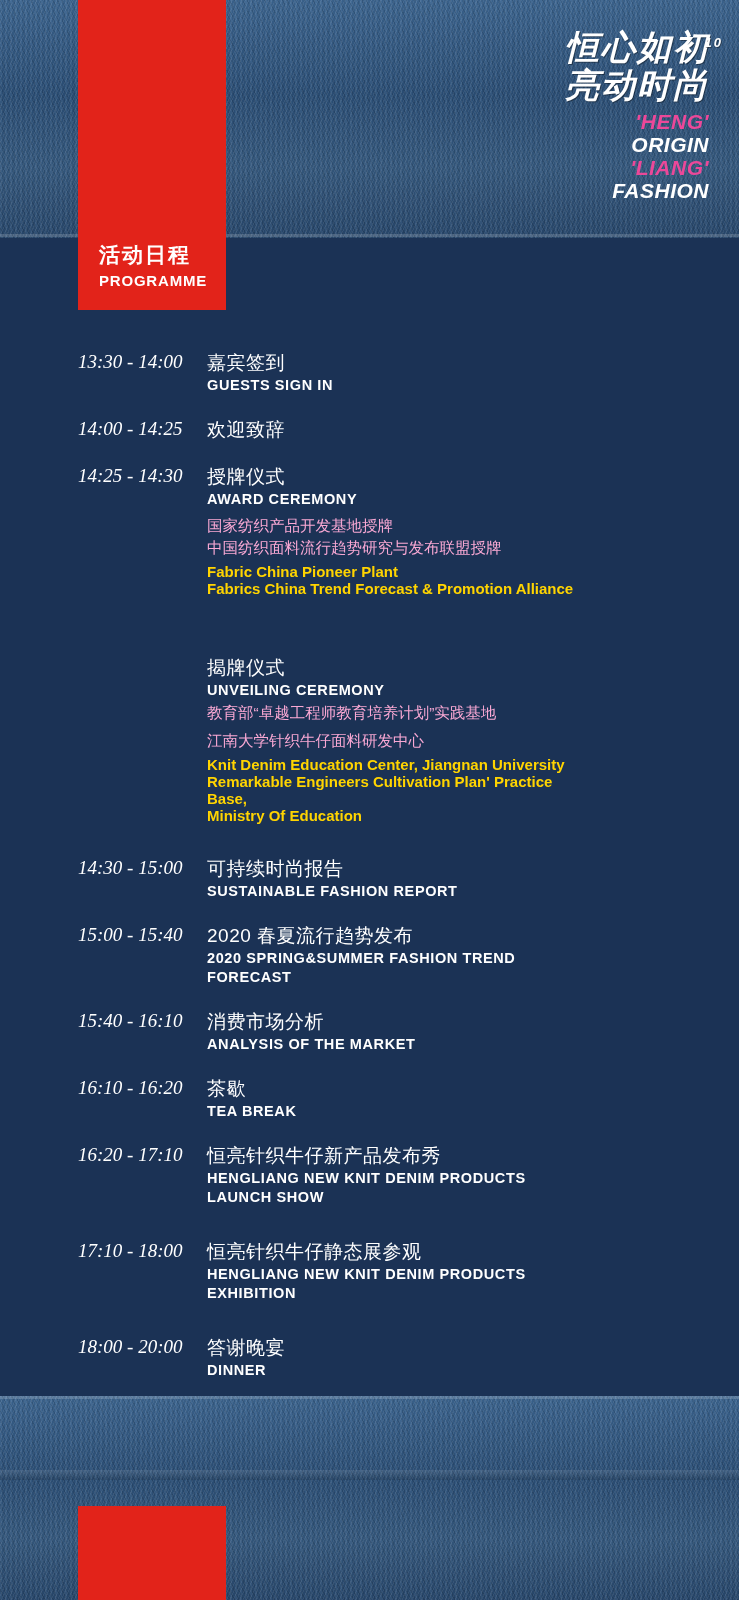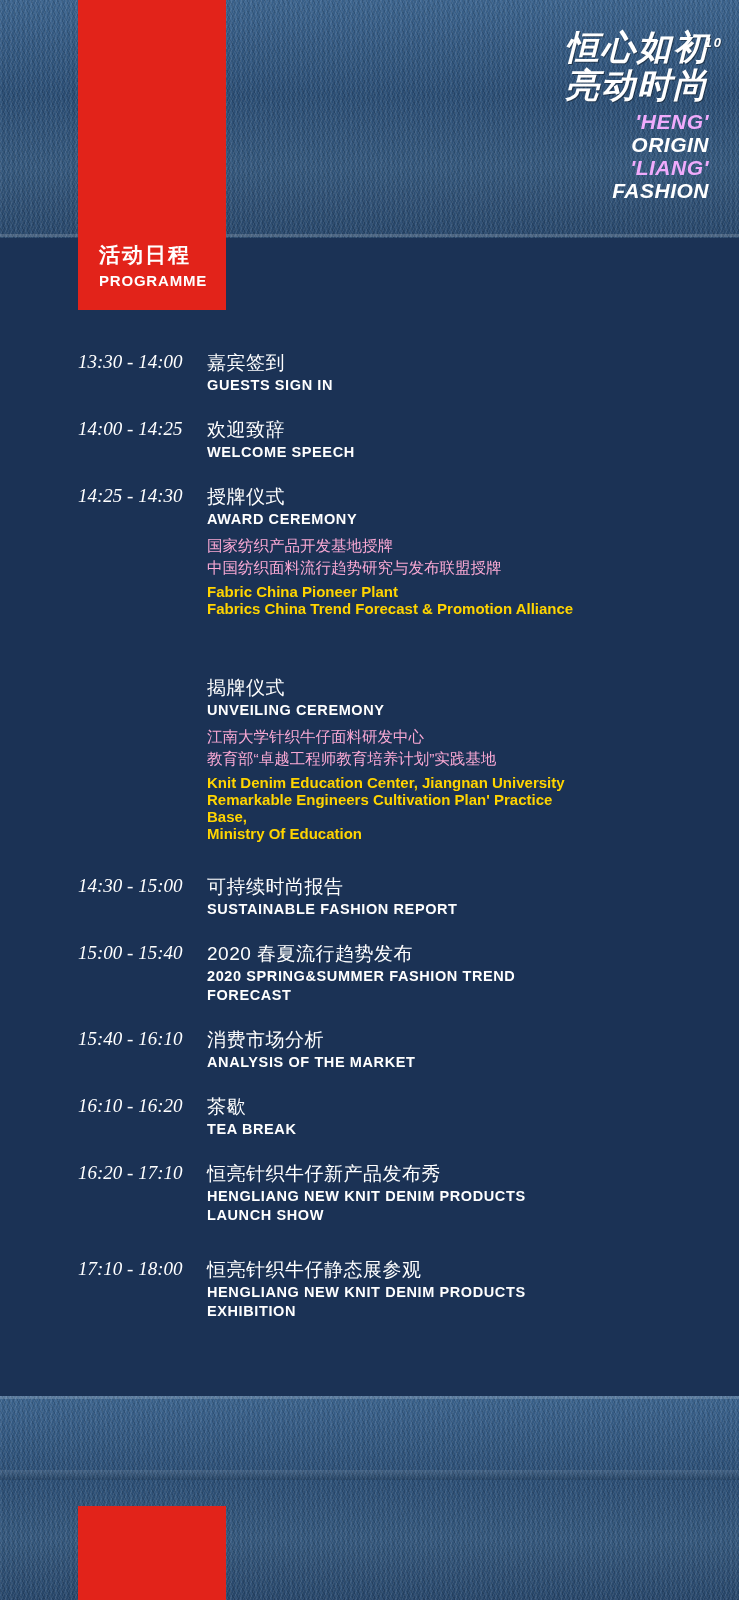--- a/index.html
+++ b/index.html
@@ -111,21 +111,21 @@
   }
   .logo-en {
     margin-top: 6px;
     font-style: italic;
     font-weight: 700;
     font-size: 21px;
     line-height: 23px;
     letter-spacing: 0.5px;
     text-align: right;
   }
-  .logo-en .y { color: #f0abfc; }
+  .logo-en .y { color: #ec4899; }
   .logo-en .w { color: #ffffff; }
 
   
   .schedule {
     position: absolute;
     left: 0;
     top: 350px;
     width: 590px;
     z-index: 4;
   }
@@ -218,21 +218,20 @@
         <div class="time">13:30 - 14:00</div>
         <div class="detail">
           <div class="t-cn">嘉宾签到</div>
           <div class="t-en" style="white-space: pre-line;">GUESTS SIGN IN</div>
         </div>
       </div>
       <div class="row">
         <div class="time">14:00 - 14:25</div>
         <div class="detail">
           <div class="t-cn">欢迎致辞</div>
-          <div class="t-en" style="white-space: pre-line;">WELCOME SPEECH</div>
         </div>
       </div>
       <div class="row">
         <div class="time">14:25 - 14:30</div>
         <div class="detail">
           <div class="t-cn">授牌仪式</div>
           <div class="t-en" style="white-space: pre-line;">AWARD CEREMONY</div>
           <div class="sub-block">
             <div class="sub-cn" style="margin-top: 6px;">国家纺织产品开发基地授牌</div>
             <div class="sub-cn" style="margin-top: 0px;">中国纺织面料流行趋势研究与发布联盟授牌</div>
@@ -243,22 +242,22 @@
           </div>
         </div>
       </div>
       <div class="gap"></div>
       <div class="row">
         <div class="time"></div>
         <div class="detail">
           <div class="t-cn">揭牌仪式</div>
           <div class="t-en" style="white-space: pre-line;">UNVEILING CEREMONY</div>
           <div class="sub-block">
+            <div class="sub-cn" style="margin-top: 0px;">教育部“卓越工程师教育培养计划”实践基地</div>
             <div class="sub-cn" style="margin-top: 6px;">江南大学针织牛仔面料研发中心</div>
-            <div class="sub-cn" style="margin-top: 0px;">教育部“卓越工程师教育培养计划”实践基地</div>
           </div>
           <div>
             <div class="sub-en" style="margin-top: 4px;">Knit Denim Education Center, Jiangnan University</div>
             <div class="sub-en" style="margin-top: 0px;">Remarkable Engineers Cultivation Plan' Practice Base,</div>
             <div class="sub-en" style="margin-top: 0px;">Ministry Of Education</div>
           </div>
         </div>
       </div>
       <div style="height: 10px;"></div>
       <div class="row">
@@ -300,15 +299,22 @@
       <div style="height: 10px;"></div>
       <div class="row">
         <div class="time">17:10 - 18:00</div>
         <div class="detail">
           <div class="t-cn">恒亮针织牛仔静态展参观</div>
           <div class="t-en" style="white-space: pre-line;">HENGLIANG NEW KNIT DENIM PRODUCTS
 EXHIBITION</div>
         </div>
       </div>
       <div style="height: 10px;"></div>
+      <div class="row">
+        <div class="time">18:00 - 20:00</div>
+        <div class="detail">
+          <div class="t-cn">答谢晚宴</div>
+          <div class="t-en" style="white-space: pre-line;">DINNER</div>
+        </div>
+      </div>
     </div>
 
 </div>
 
 </body></html>

